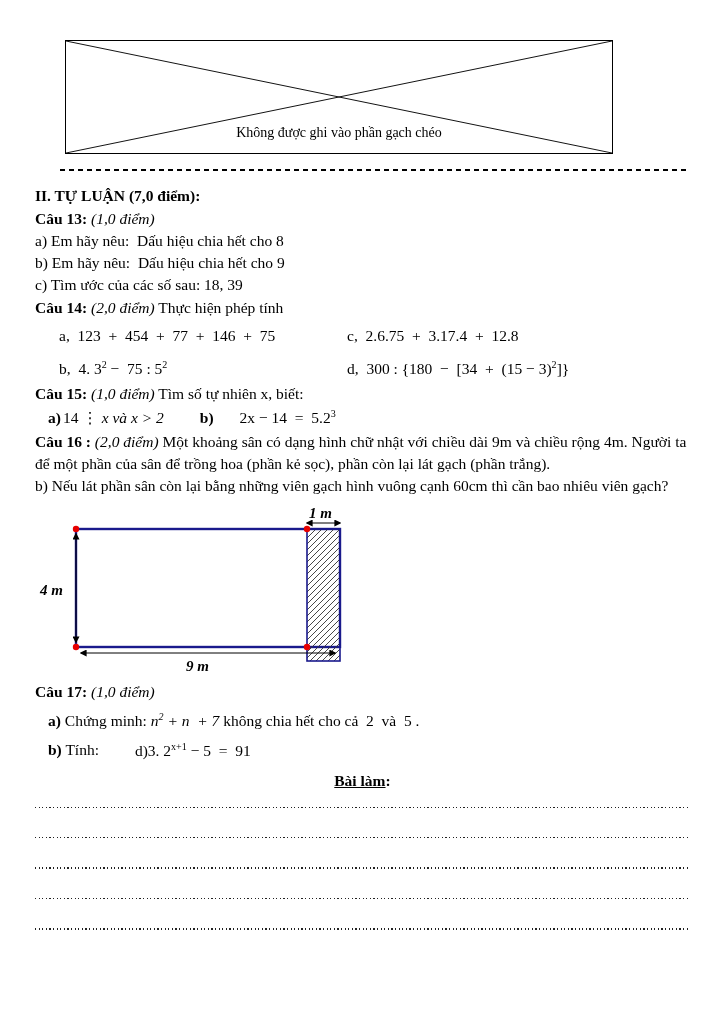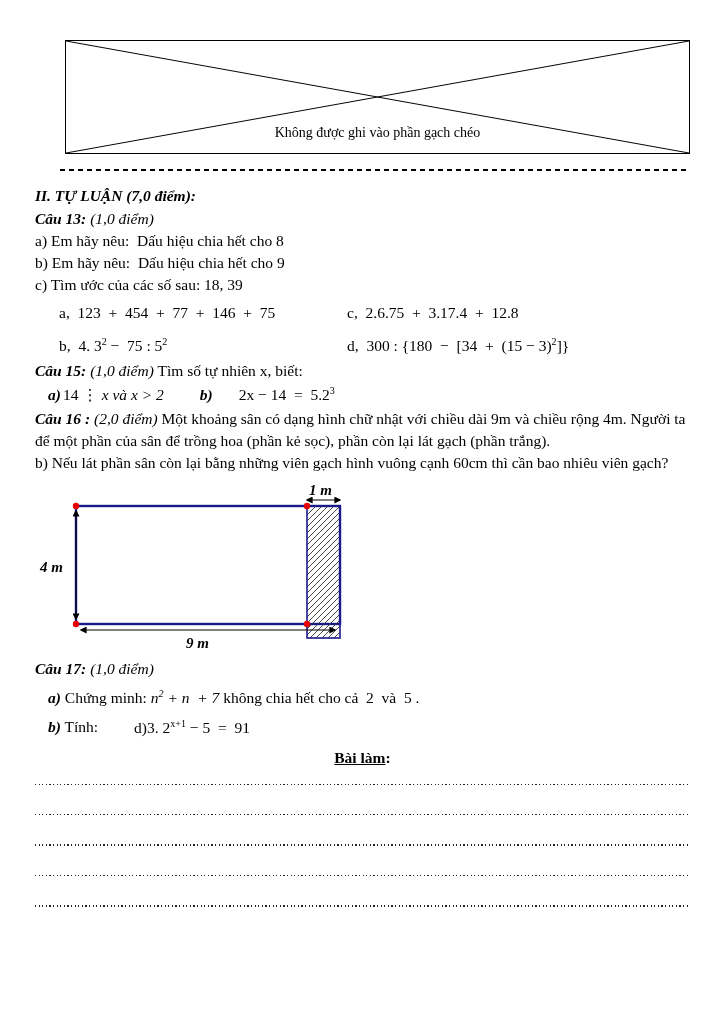--- a/index.html
+++ b/index.html
@@ -7,36 +7,36 @@
   body {
     width:725px; height:1024px; overflow:hidden;
     background:#ffffff; color:#000;
     font-family:"Liberation Serif","DejaVu Serif",serif;
     font-size:15.5px;
   }
   
   .cross-box {
     position:relative;
     margin:40px 0 0 65px;
-    width:625px; height:114px;
+    width:548px; height:114px;
     border:1.3px solid #000;
     background:#fff;
   }
   .cross-box svg.x-lines { position:absolute; left:0; top:0; width:100%; height:100%; }
   .cross-box-text {
     position:absolute; left:0; right:0; bottom:12px;
     text-align:center; font-size:14px;
   }
   .dashed-sep {
     margin:15px 35px 0 60px; height:2px;
     background:repeating-linear-gradient(90deg,#000 0 5px,transparent 5px 9px);
   }
   .content { padding:14px 35px 0 35px; }
   p { margin:0; line-height:22px; }
-  b { font-weight:bold;font-style:italic; }
+  b { font-weight:bold; }
   i { font-style:italic; }
   .pre { white-space:pre-wrap; }
   .math { white-space:pre; }
   .mvar { font-style:italic; }
   sup { font-size:0.65em; }
   .qhead { margin-top:1px; }
   .q14row { display:grid; grid-template-columns:288px 1fr; padding-left:24px; margin:4px 0 2px 0; line-height:25px; }
   .q15row { display:flex; align-items:baseline; padding-left:13px; margin:3px 0 4px 0; }
   .q15row .a-expr { margin-left:2px; }
   .q15row .b-lab  { margin-left:36px; }
@@ -76,20 +76,21 @@
 
   <div class="content">
 
     <p><b>II. TỰ LUẬN (7,0 điểm):</b></p>
 
     <p class="qhead"><b>Câu 13:</b> <i>(1,0 điểm)</i></p>
     <p class="pre">a) Em hãy nêu:  Dấu hiệu chia hết cho 8</p>
     <p class="pre">b) Em hãy nêu:  Dấu hiệu chia hết cho 9</p>
     <p class="pre">c) Tìm ước của các số sau: 18, 39</p>
 
+    <p class="qhead"><b>Câu 14:</b> <i>(2,0 điểm)</i> <span>Thực hiện phép tính</span></p>
     <div class="q14row">
       <span class="math">a,  123  +  454  +  77  +  146  +  75</span>
       <span class="math">c,  2.6.75  +  3.17.4  +  12.8</span>
     </div>
     <div class="q14row">
       <span class="math">b,  4. 3<sup>2</sup> −  75 : 5<sup>2</sup></span>
       <span class="math">d,  300 : {180  −  [34  +  (15 − 3)<sup>2</sup>]}</span>
     </div>
 
     <p class="qhead"><b>Câu 15:</b> <i>(1,0 điểm)</i> <span>Tìm số tự nhiên x, biết:</span></p>

